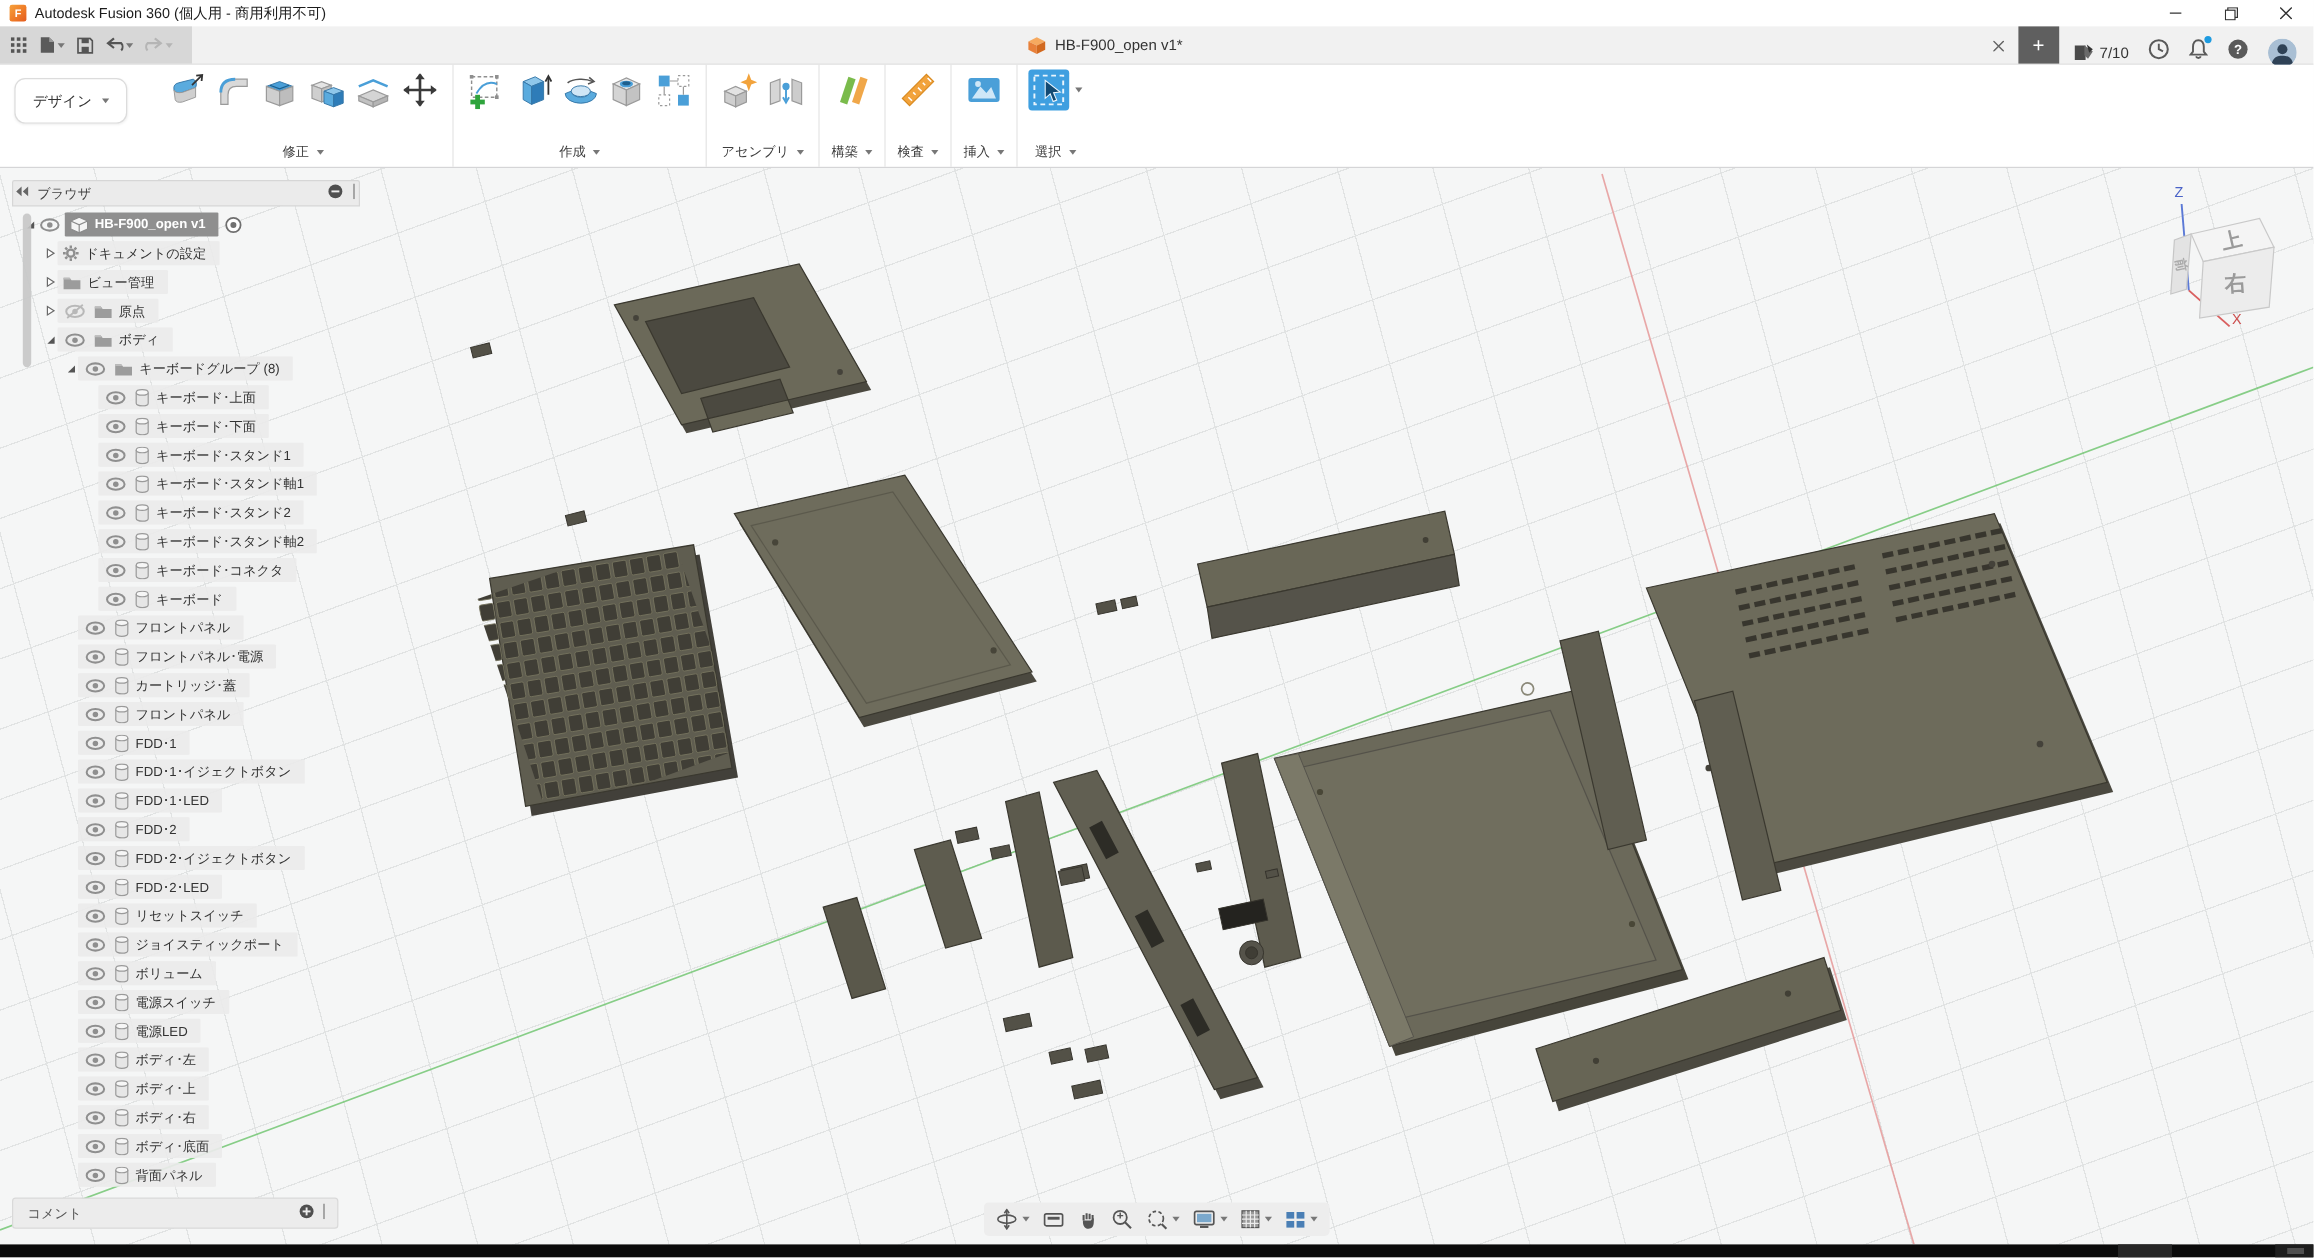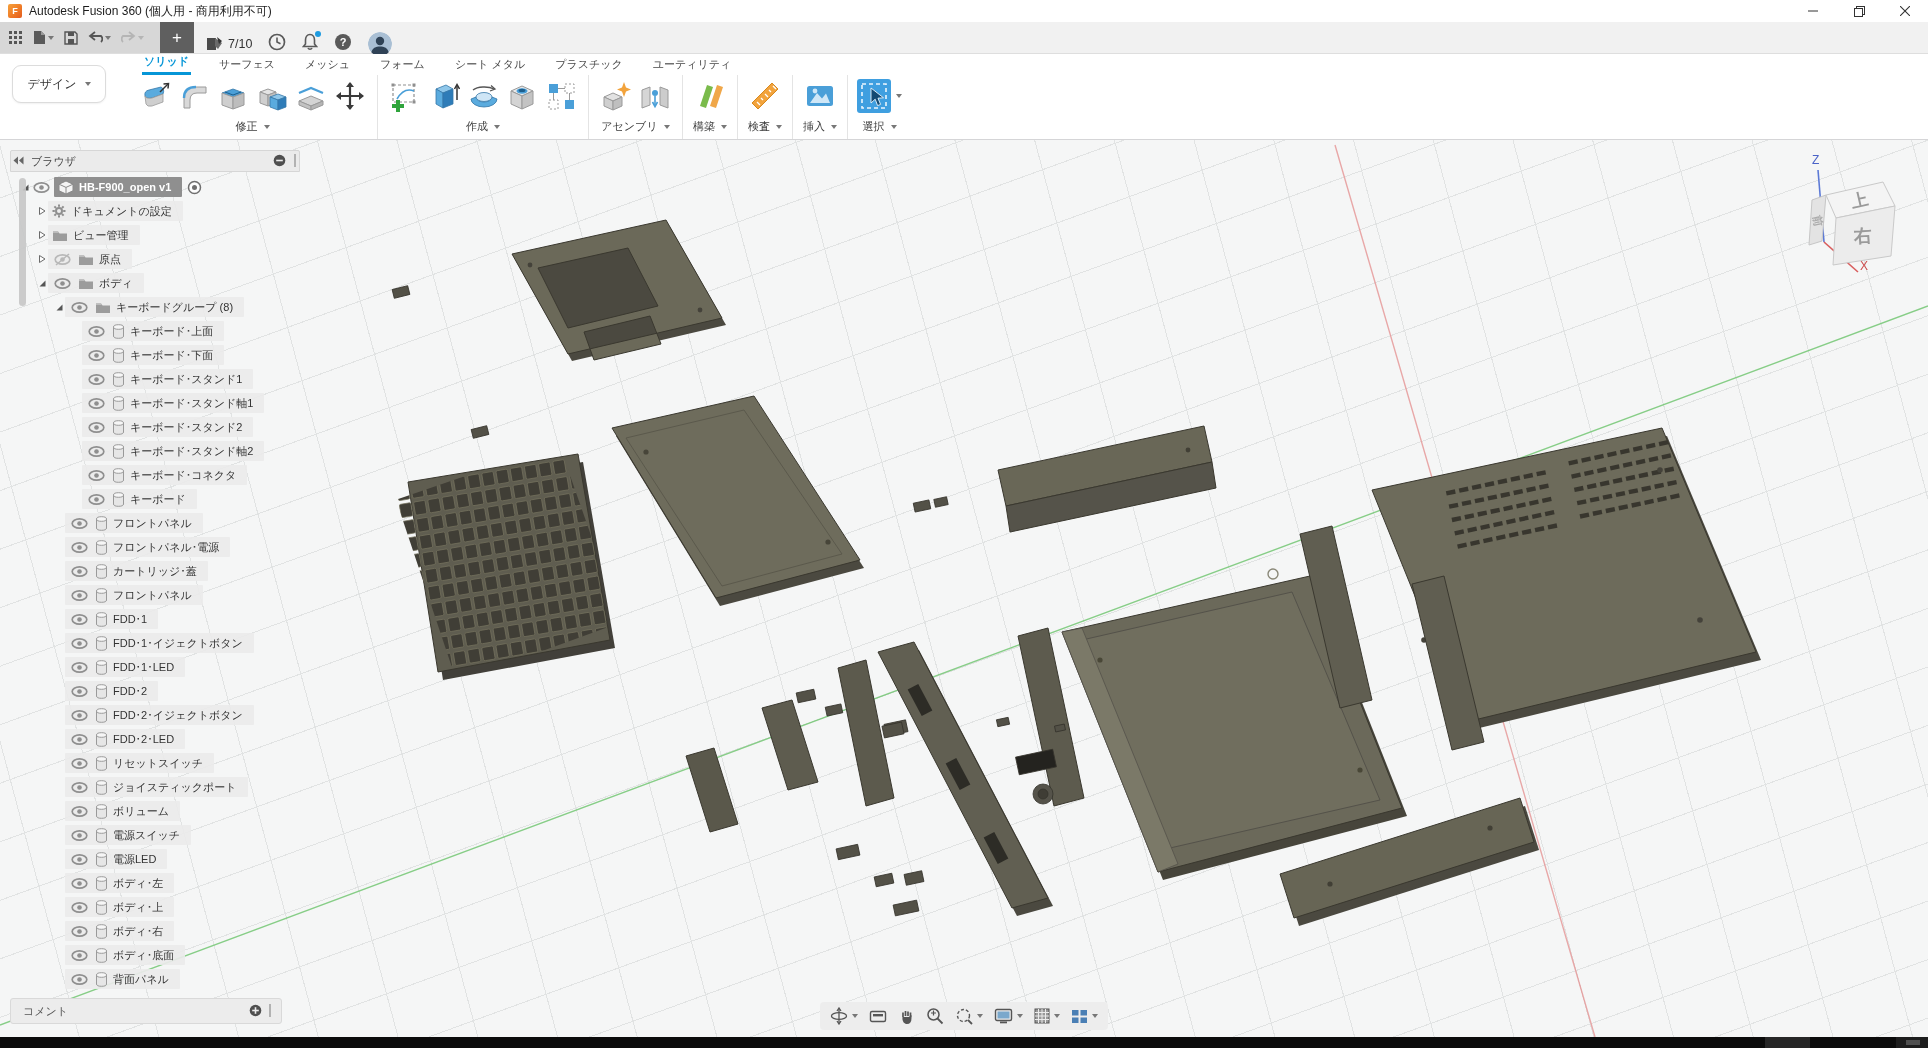--- a/index.html
+++ b/index.html
@@ -171,20 +171,35 @@
         </span>
       <span class="qbtn">
           <svg width="15" height="13">
             <path d="M12,5 L2,5 A4 4 0 0 0 2,11" fill="none" stroke="#b5b5b5" stroke-width="1.8"></path>
             <path d="M8,1 L13,5 L8,9" fill="none" stroke="#b5b5b5" stroke-width="1.8"></path>
           </svg>
           <span class="caret dim"></span>
         </span>
     </div>
 
+    <div class="doctab">
+      <span class="cube">
+          <svg width="16" height="16">
+            <path d="M8,1 L15,4.5 L8,8 L1,4.5 Z" fill="#f6a95f"></path>
+            <path d="M1,4.5 L8,8 L8,15 L1,11.5 Z" fill="#e8803a"></path>
+            <path d="M15,4.5 L8,8 L8,15 L15,11.5 Z" fill="#d2691f"></path>
+          </svg>
+        </span>
+      <span>HB-F900_open v1*</span>
+      <span class="tabclose">
+          <svg width="9" height="9">
+            <path d="M0,0 L9,9 M9,0 L0,9" stroke="#666" stroke-width="1.2"></path>
+          </svg>
+        </span>
+    </div>
 
     <div class="plusbtn">+</div>
 
     <div class="qright">
       <span class="verbadge">
         <svg width="17" height="16">
             <path d="M1,2 L10,2 L10,14 L1,14 Z" fill="#4a4a4a"></path>
             <path d="M9,2 L16,7 L12,13 L9,10 Z" fill="#6a6a6a"></path>
             <path d="M11,1 L16,5 L13,8" fill="#333"></path>
           </svg>
@@ -211,29 +226,20 @@
         </span>
     </div>
   </div>
 
   <div class="ribbon">
     <div class="design-btn">
       <span>デザイン</span>
         <span class="caret"></span>
     </div>
     <div class="ribbon-main">
-      <div class="rtabs">
-        <span class="rtab active">ソリッド</span>
-        <span class="rtab">サーフェス</span>
-        <span class="rtab">メッシュ</span>
-        <span class="rtab">フォーム</span>
-        <span class="rtab">シート メタル</span>
-        <span class="rtab">プラスチック</span>
-        <span class="rtab">ユーティリティ</span>
-      </div>
       <div class="rgroups">
 
         <div class="rgroup">
           <div class="ricons">
             <span class="ricon">
                 <svg width="32" height="32">
                   <path d="M6,16 Q5,11 10,10 L22,7 Q26,9 24,14 L13,18 Q7,19 6,16 Z" fill="#5aabde" stroke="#3577a8" stroke-width=".8"></path>
                   <path d="M6,16 L7,24 Q8,27 13,26 L24,22 L24,14 L13,18 Q7,19 6,16 Z" fill="#cfcfcf" stroke="#9a9a9a" stroke-width=".8"></path>
                   <path d="M21,12 L29,4" stroke="#333" stroke-width="1.5"></path>
                   <path d="M24.5,4 L29.5,3.5 L29,8.5" fill="none" stroke="#333" stroke-width="1.5"></path>

